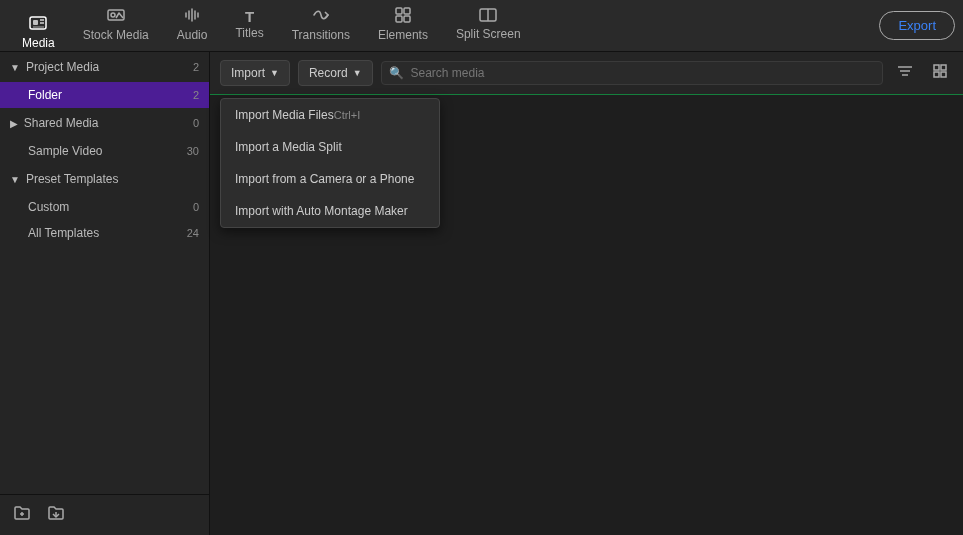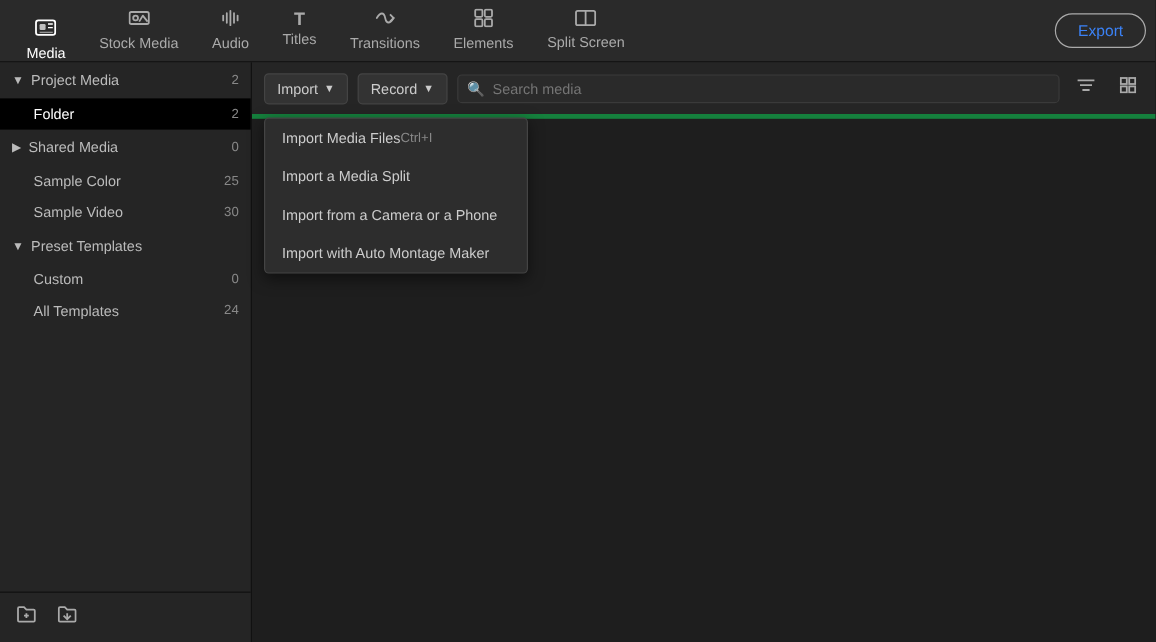--- a/index.html
+++ b/index.html
@@ -84,21 +84,21 @@
     }
     .sidebar-item {
       display: flex;
       align-items: center;
       padding: 6px 10px 6px 28px;
       cursor: pointer;
       color: #bbb;
       font-size: 12px;
     }
     .sidebar-item.active {
-      background: #000000;
+      background: #4c1d95;
       color: #fff;
     }
     .sidebar-item .count {
       margin-left: auto;
       color: #888;
       font-size: 11px;
     }
     .sidebar-footer {
       position: absolute;
       bottom: 0;
@@ -128,21 +128,21 @@
       position: relative;
     }
 
     
     .toolbar {
       display: flex;
       align-items: center;
       padding: 8px 10px;
       gap: 8px;
       background: #252525;
-      border-bottom: 4px solid #15803d;
+      border-bottom: 1px solid #15803d;
     }
     .dropdown-btn {
       display: flex;
       align-items: center;
       gap: 5px;
       background: #333;
       border: 1px solid #444;
       color: #ccc;
       padding: 5px 10px;
       border-radius: 4px;
@@ -347,24 +347,20 @@
       <span>Folder</span>
       <span class="count">2</span>
     </div>
 
     <div class="sidebar-group-header">
       <span class="arrow">▶</span>
       <span>Shared Media</span>
       <span class="count">0</span>
     </div>
 
-    <div class="sidebar-item">
-      <span>Sample Color</span>
-      <span class="count">25</span>
-    </div>
 
     <div class="sidebar-item">
       <span>Sample Video</span>
       <span class="count">30</span>
     </div>
 
 
     <div class="sidebar-group-header">
       <span class="arrow">▼</span>
       <span>Preset Templates</span>

